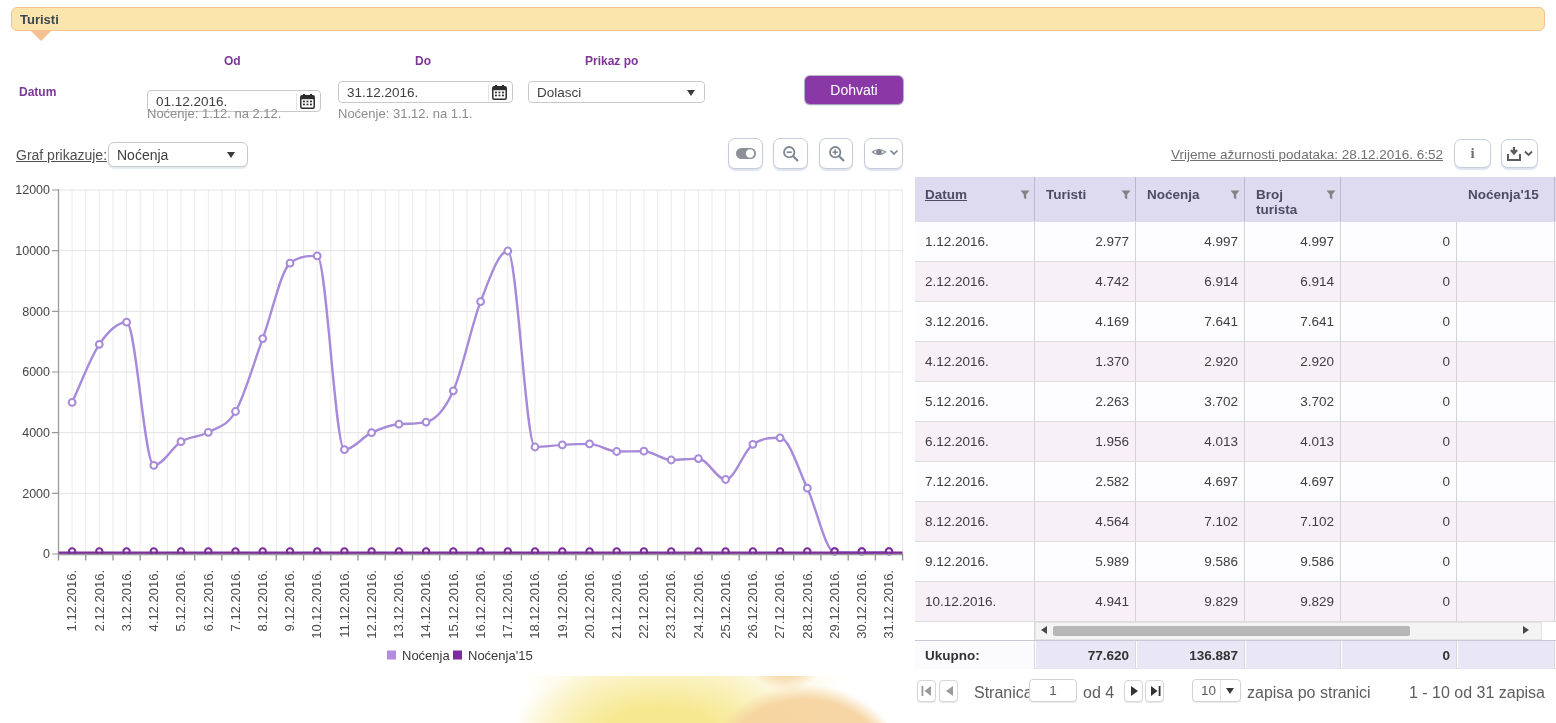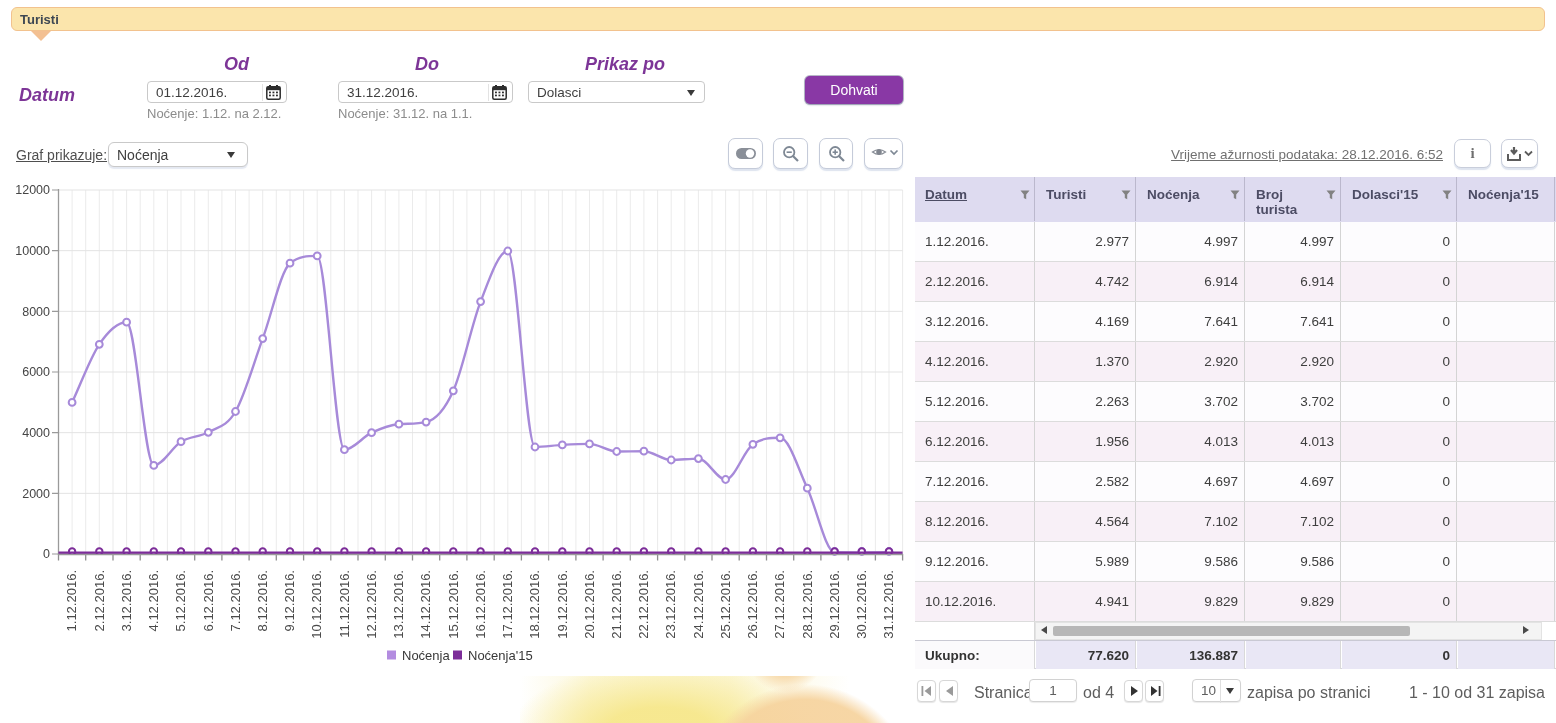--- a/index.html
+++ b/index.html
@@ -4,21 +4,21 @@
 * { margin:0; padding:0; box-sizing:border-box; }
 html,body { width:1556px; height:723px; overflow:hidden; background:#fff;
   font-family:"Liberation Sans", sans-serif; position:relative; }
 .abs { position:absolute;text-decoration:underline; }
 
 #topbar { left:11px; top:7px; width:1534px; height:24px; background:#fbe5ac;
   border:1px solid #f2c28e; border-radius:6px; }
 #topbar span { position:absolute; left:8px; top:4px; font-size:13px; font-weight:bold; color:#3d4752; }
 #tri { left:31px; top:31px; width:0; height:0; border-left:10px solid transparent;
   border-right:10px solid transparent; border-top:10px solid #f3c092; }
-.plabel { position:absolute; color:#7d3597; font-weight:bold; font-size:18px;font-style:italic; }
+.plabel { position:absolute; color:#7d3597; font-weight:bold; font-size:12px; }
 .inp { position:absolute; height:22px; background:#fff; border:1px solid #c9c9c9; border-radius:4px; }
 .inp .tx { position:absolute; left:8px; top:3px; font-size:13.5px; color:#3f3f3f; }
 .hint { position:absolute; font-size:13px; color:#8c8c8c; }
 #btn-dohvati { position:absolute; left:805px; top:76px; width:98px; height:28px;
   background:#8938a5; border-radius:5px; color:#fff; font-size:14px; text-align:center;
   line-height:28px; box-shadow:0 1px 2px rgba(140,150,170,.7), 0 0 0 1px #b9b9c9; }
 .tbtn { position:absolute; top:138px; height:31px; background:#fff; border:1px solid #c5cbd9;
   border-radius:7px; box-shadow:0 2px 1px rgba(195,205,225,.55); }
 .ibtn { position:absolute; top:139px; height:29px; background:#fff; border:1px solid #c9cedb;
   border-radius:7px; box-shadow:0 2px 1px rgba(195,205,225,.55); }
@@ -51,21 +51,21 @@
 <div class="abs" id="topbar">
     <span>Turisti</span>
   </div>
 <div class="abs" id="tri"></div>
 
 <div class="plabel" style="left:224px;top:54px">Od</div>
 <div class="plabel" style="left:415px;top:54px">Do</div>
 <div class="plabel" style="left:585px;top:54px">Prikaz po</div>
 <div class="plabel" style="left:19px;top:85px">Datum</div>
 
-<div class="inp" style="left:147px;top:81px;width:140px">
+<div class="inp" style="left:147px;top:90px;width:174px">
     <span class="tx">01.12.2016.</span>
   <span style="position:absolute;right:23px;top:2px;height:17px;border-left:1px solid #e3e3e3"></span>
   <svg width="15" height="15" viewBox="0 0 15 15" style="position:absolute;right:5px;top:3px">
   <rect x="0.8" y="1.8" width="13.4" height="12.4" rx="1.5" fill="none" stroke="#2d2d2d" stroke-width="1.5"></rect>
   <rect x="0.8" y="1.8" width="13.4" height="3.4" fill="#2d2d2d"></rect>
   <rect x="3" y="0" width="2" height="3" fill="#2d2d2d"></rect>
   <rect x="10" y="0" width="2" height="3" fill="#2d2d2d"></rect>
   <g fill="#2d2d2d">
     <rect x="3" y="6.6" width="1.9" height="1.7"></rect>
         <rect x="6.5" y="6.6" width="1.9" height="1.7"></rect>
@@ -296,26 +296,20 @@
         <svg class="fn" width="10" height="10" viewBox="0 0 10 10">
           <path d="M0.5 0.5 H9.5 L6.2 4.6 V9.3 L3.8 8 V4.6 Z" fill="#828282"></path>
         </svg>
       </div>
 <div class="hc" style="left:331px;width:95px">
         <span class="">Broj<br>turista</span>
         <svg class="fn" width="10" height="10" viewBox="0 0 10 10">
           <path d="M0.5 0.5 H9.5 L6.2 4.6 V9.3 L3.8 8 V4.6 Z" fill="#828282"></path>
         </svg>
       </div>
-<div class="hc" style="left:427px;width:115px">
-        <span class="">Dolasci'15</span>
-        <svg class="fn" width="10" height="10" viewBox="0 0 10 10">
-          <path d="M0.5 0.5 H9.5 L6.2 4.6 V9.3 L3.8 8 V4.6 Z" fill="#828282"></path>
-        </svg>
-      </div>
 <div class="hc" style="left:543px;width:97px">
         <span class="">Noćenja'15</span>
       </div>
     </div>
   <div style="position:absolute;left:0;top:45px;width:641px">
       <div class="trow" style="top:0px;background:#fdfcfe">
         <div class="cell" style="left:0px;width:120px">
           <span style="position:absolute;left:10px;text-align:left;top:12px">1.12.2016.</span>
         </div>
         <div class="cell" style="left:121px;width:100px">

